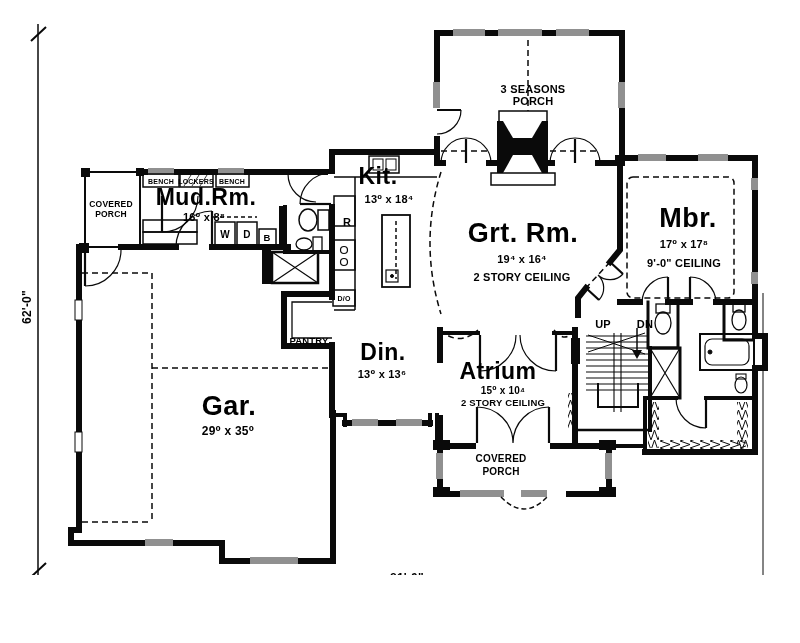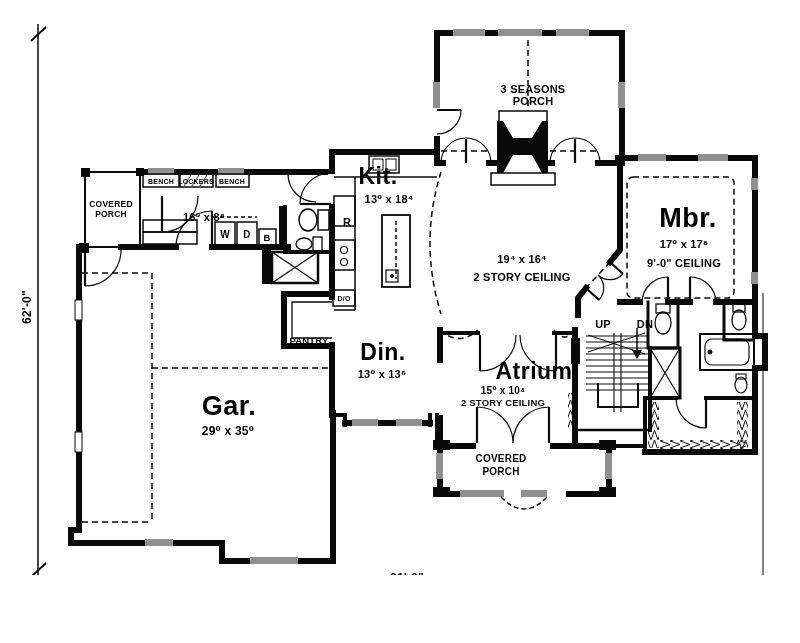--- a/index.html
+++ b/index.html
@@ -218,50 +218,52 @@
     <rect x="648" y="402" width="11" height="46" fill="url(#hatchV)"></rect>
     <rect x="737" y="402" width="11" height="46" fill="url(#hatchV)"></rect>
     <rect x="660" y="440" width="86" height="11" fill="url(#hatchH)"></rect>
     <rect x="568" y="393" width="10" height="37" fill="url(#hatchV)"></rect>
   </g>
 </svg>
 
 <span class="lbl s11" style="left:533px;top:89px">3 SEASONS</span>
 <span class="lbl s11" style="left:533px;top:101px">PORCH</span>
 
+<span class="lbl s23" style="left:206px;top:197px">Mud.Rm.</span>
 <span class="lbl s11" style="left:204px;top:217px">16⁰ x 8⁸</span>
 
 <span class="lbl s8" style="left:111px;top:204px">COVERED</span>
 <span class="lbl s8" style="left:111px;top:214px">PORCH</span>
 
 <span class="lbl s7" style="left:161px;top:181px">BENCH</span>
 <span class="lbl s7" style="left:196px;top:181px">LOCKERS</span>
 <span class="lbl s7" style="left:232px;top:181px">BENCH</span>
 
 <span class="lbl s10" style="left:225px;top:235px">W</span>
 <span class="lbl s10" style="left:247px;top:235px">D</span>
 <span class="lbl s9" style="left:267px;top:238px">B</span>
 
 <span class="lbl s23" style="left:378px;top:176px">Kit.</span>
 <span class="lbl s11" style="left:389px;top:199px">13⁰ x 18⁴</span>
 <span class="lbl s11" style="left:347px;top:222px">R</span>
 <span class="lbl s7" style="left:344px;top:298px">D/O</span>
 <span class="lbl s9" style="left:309px;top:341px">PANTRY</span>
 
+<span class="lbl s27" style="left:523px;top:233px">Grt. Rm.</span>
 <span class="lbl s11" style="left:522px;top:259px">19⁴ x 16⁴</span>
 <span class="lbl s11" style="left:522px;top:277px">2 STORY CEILING</span>
 
 <span class="lbl s27" style="left:688px;top:218px">Mbr.</span>
 <span class="lbl s11" style="left:684px;top:244px">17⁰ x 17⁸</span>
 <span class="lbl s11" style="left:684px;top:263px">9'-0" CEILING</span>
 
 <span class="lbl s23" style="left:383px;top:352px">Din.</span>
 <span class="lbl s11" style="left:382px;top:374px">13⁰ x 13⁶</span>
 
-<span class="lbl s23" style="left:534px;top:371px">Atrium</span>
+<span class="lbl s23" style="left:498px;top:371px">Atrium</span>
 <span class="lbl s10" style="left:503px;top:391px">15⁰ x 10⁴</span>
 <span class="lbl s9" style="left:503px;top:403px">2 STORY CEILING</span>
 
 <span class="lbl s11" style="left:603px;top:324px">UP</span>
 <span class="lbl s11" style="left:645px;top:324px">DN</span>
 
 <span class="lbl s27" style="left:229px;top:406px">Gar.</span>
 <span class="lbl s12" style="left:228px;top:431px">29⁰ x 35⁰</span>
 
 <span class="lbl s10" style="left:501px;top:459px">COVERED</span>

